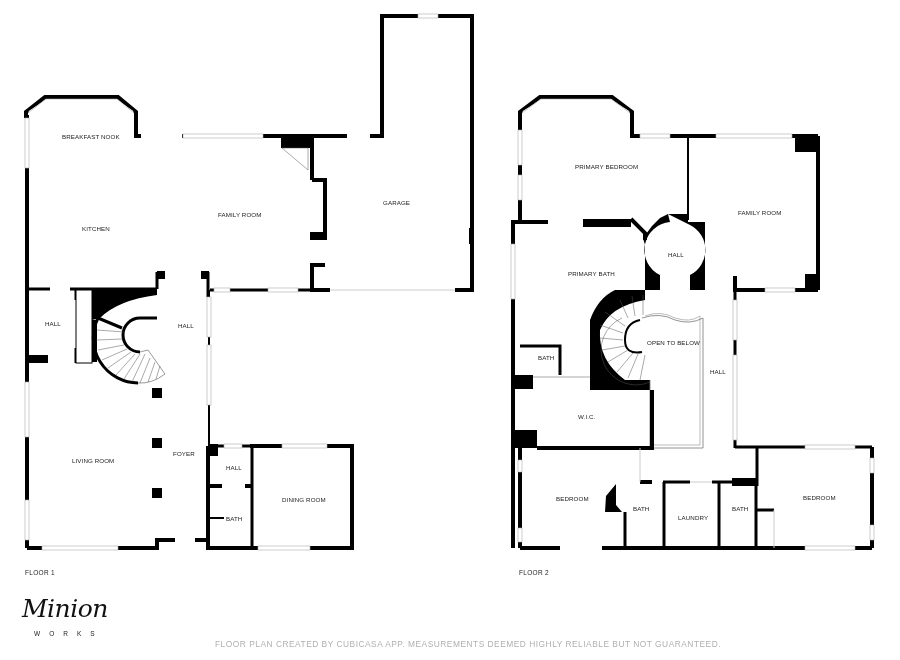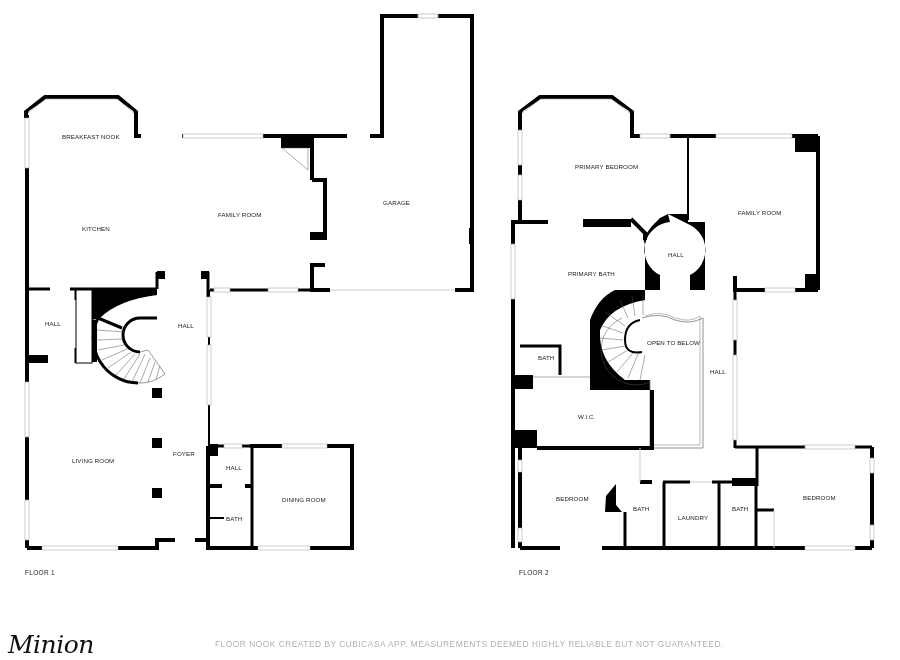--- a/index.html
+++ b/index.html
@@ -1,21 +1,21 @@
 <!DOCTYPE html>
 <html><head>
 <meta charset="utf-8">
 <style>
   html, body { margin:0; padding:0; background:#ffffff; }
   body { width:900px; height:660px; position:relative; overflow:hidden; font-family:"Liberation Sans", sans-serif; }
   svg { position:absolute; left:0; top:0; }
   .lbl { font-family:"Liberation Sans", sans-serif; font-size:6.2px; fill:#222; letter-spacing:0.1px; }
   .flabel { position:absolute; font-size:6.5px; color:#222; letter-spacing:0.3px; }
   .disclaimer { position:absolute; left:215px; top:639px; font-size:8.4px; color:#b0b0b0; letter-spacing:0.5px; white-space:nowrap; }
-  .logo { position:absolute; left:8px; top:594px;margin-top:36px; }
+  .logo { position:absolute; left:22px; top:594px; }
   .logo-script { font-family:"DejaVu Serif", serif; font-style:italic; font-size:25px; color:#111; letter-spacing:-0.5px; }
   .logo-sub { position:absolute; left:12px; top:36px; font-size:6.5px; letter-spacing:9px; color:#222; white-space:nowrap; }
 </style>
 </head>
 <body>
 
 <svg width="900" height="660" viewBox="0 0 900 660">
   <defs>
     <pattern id="win" width="4" height="4" patternUnits="userSpaceOnUse">
       <rect width="4" height="4" fill="#fff"></rect>
@@ -230,13 +230,13 @@
 </svg>
 
 <div class="flabel" style="left:25px; top:569px;">FLOOR 1</div>
 <div class="flabel" style="left:519px; top:569px;">FLOOR 2</div>
 
 <div class="logo">
   <div class="logo-script">Minion</div>
   <div class="logo-sub">WORKS</div>
 </div>
 
-<div class="disclaimer">FLOOR NOOK CREATED BY CUBICASA APP. MEASUREMENTS DEEMED HIGHLY RELIABLE BUT NOT GUARANTEED.</div>
+<div class="disclaimer">FLOOR PLAN CREATED BY CUBICASA APP. MEASUREMENTS DEEMED HIGHLY RELIABLE BUT NOT GUARANTEED.</div>
 
 </body></html>

